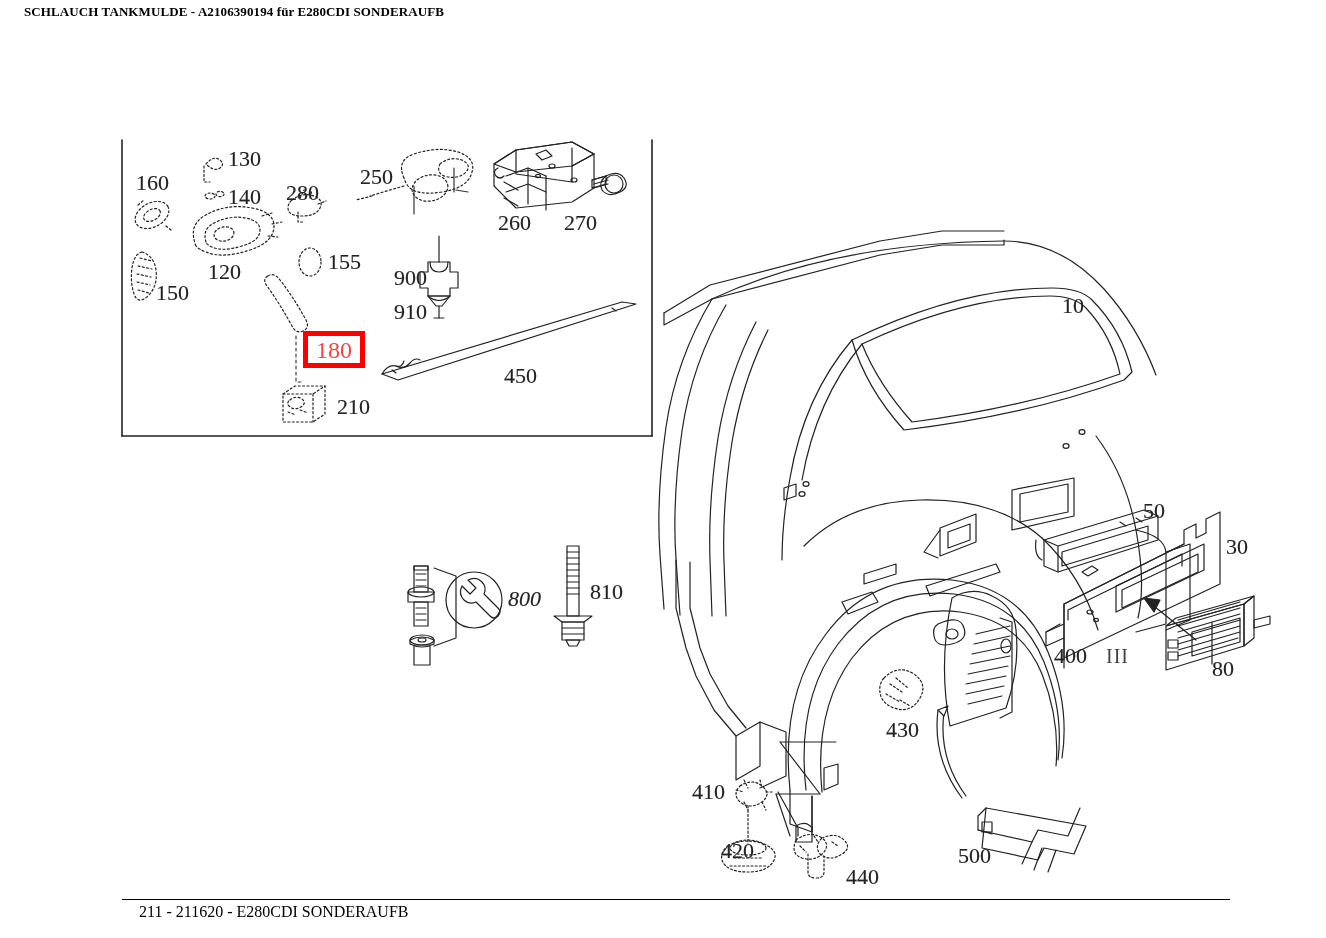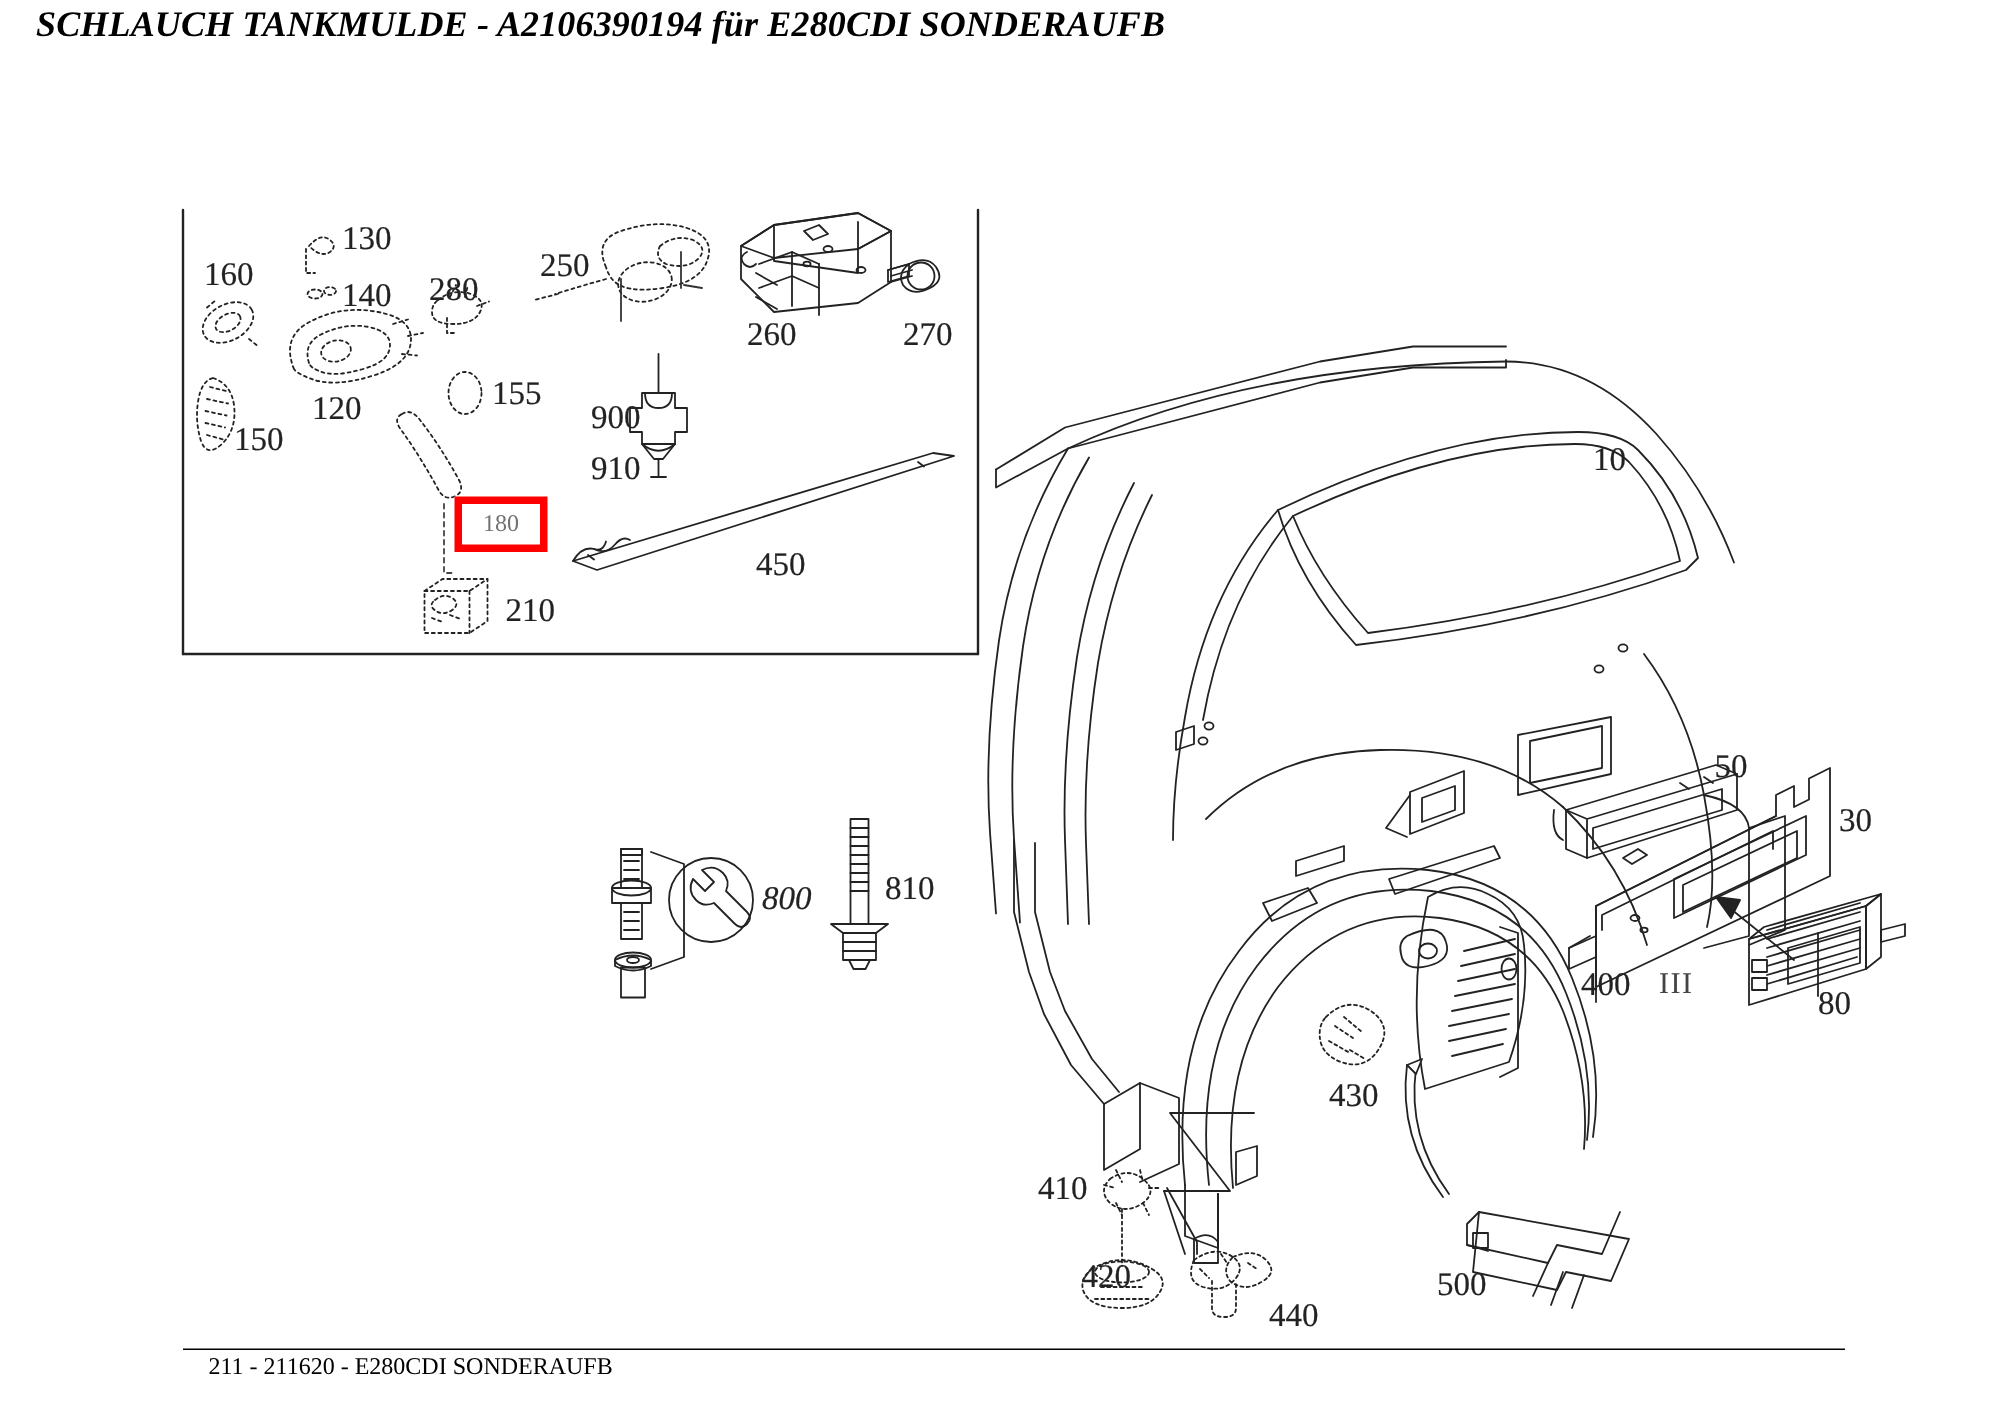--- a/index.html
+++ b/index.html
@@ -12,25 +12,24 @@
     position: relative;
     font-family: "Liberation Serif", "DejaVu Serif", serif;
     color: #000;
     overflow: hidden;
   }
 
   
   #page-title {
     position: absolute;
     left: 24px; top: 4px;
-    font-size: 24px;
+    font-size: 13px;
     font-weight: bold;
     letter-spacing: .1px;
     white-space: nowrap;
-    font-style: italic;
   }
 
   
   #footer-rule {
     position: absolute;
     left: 122px; top: 899px;
     width: 1108px; height: 1px;
     background: #000;
   }
   #footer-text {
@@ -65,22 +64,22 @@
     position: absolute;
     left: 303px; top: 331px;
     width: 62px; height: 37px;
     border: 5px solid #FF0000;
     background: #ffffff;
     display: flex;
     align-items: center;
     justify-content: center;
   }
   #label-180-wrap .lbl-inner {
-    font-size: 16px;
-    color: #737373;
+    font-size: 24px;
+    color: #ef4444;
     line-height: 1;
   }
 
   .marker-III {
     position: absolute;
     font-size: 20px;
     letter-spacing: 1px;
     color: #444;
   }
 </style>
@@ -377,21 +376,21 @@
 
 </svg>
 </div>
 
 <div class="lbl" style="left:136px;top:172px;">160</div>
 <div class="lbl" style="left:228px;top:148px;">130</div>
 <div class="lbl" style="left:228px;top:186px;">140</div>
 <div class="lbl" style="left:286px;top:182px;">280</div>
 <div class="lbl" style="left:360px;top:166px;">250</div>
 <div class="lbl" style="left:498px;top:212px;text-align:center;">260</div>
-<div class="lbl" style="left:602px;top:212px;">270</div>
+<div class="lbl" style="left:564px;top:212px;">270</div>
 <div class="lbl" style="left:208px;top:261px;">120</div>
 <div class="lbl" style="left:156px;top:282px;">150</div>
 <div class="lbl" style="left:328px;top:251px;">155</div>
 <div class="lbl" style="left:394px;top:267px;">900</div>
 <div class="lbl" style="left:394px;top:301px;">910</div>
 <div class="lbl" style="left:504px;top:345px;margin-top:20px;">450</div>
 <div class="lbl" style="left:337px;top:396px;">210</div>
 <div class="lbl" style="left:508px;top:588px;font-style:italic;">800</div>
 <div class="lbl" style="left:590px;top:581px;">810</div>
 <div class="lbl" style="left:1062px;top:295px;">10</div>

